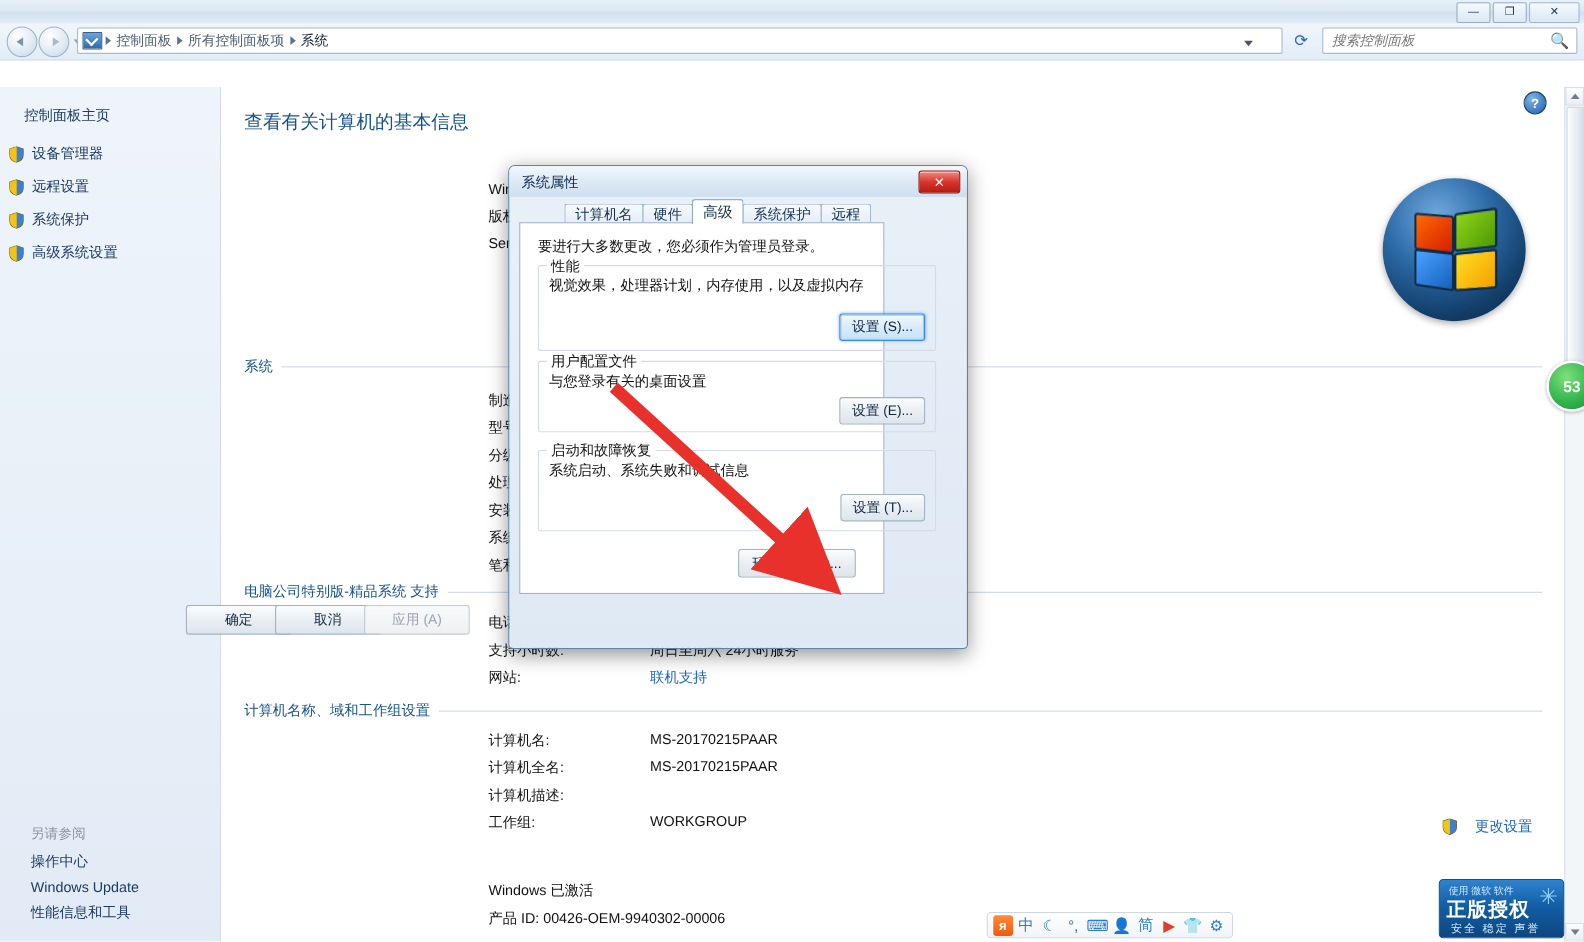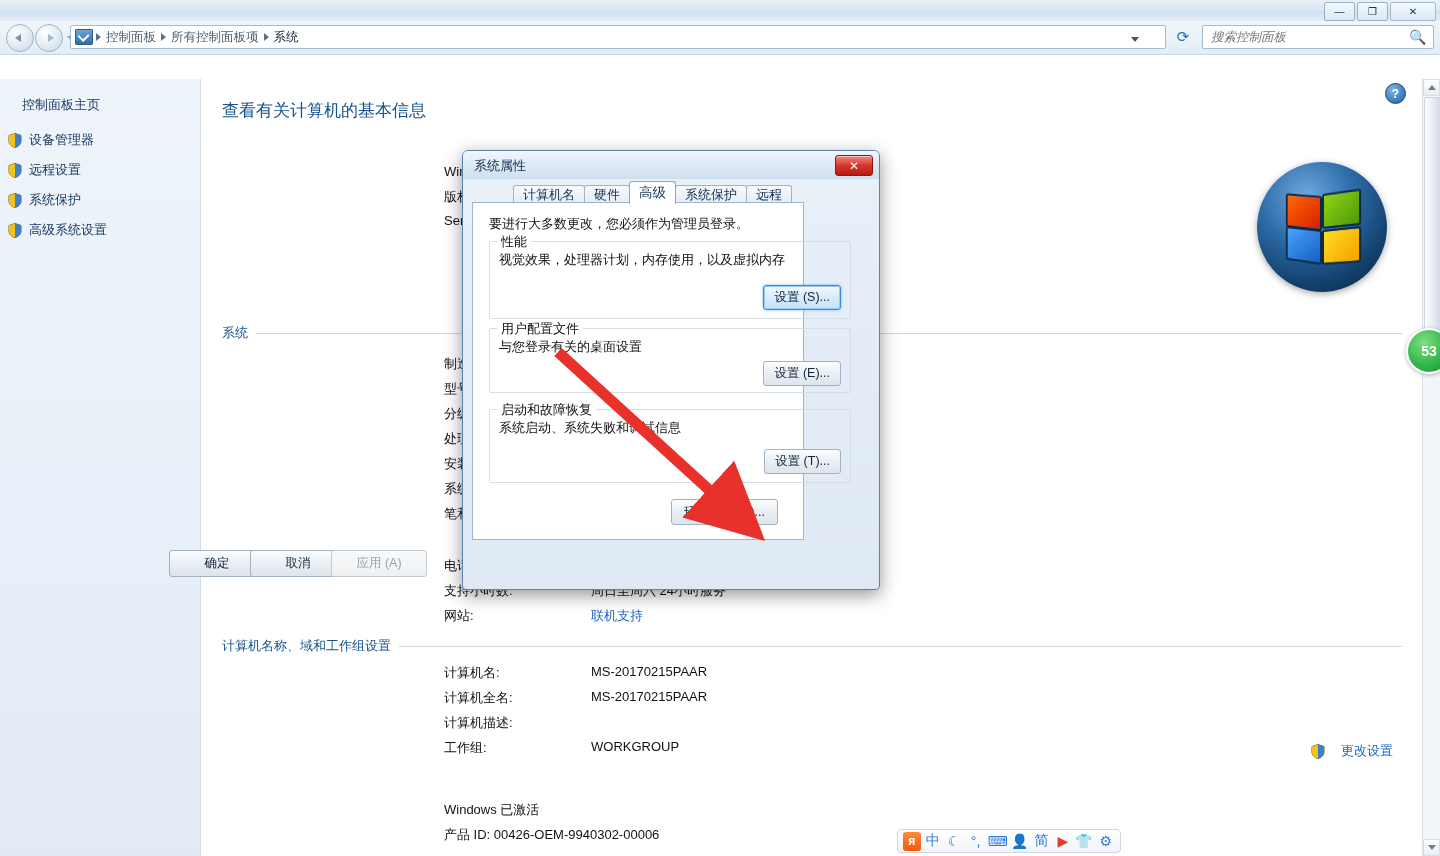--- a/index.html
+++ b/index.html
@@ -356,20 +356,26 @@
       <span class="shield">
         <svg width="14" height="15" viewBox="0 0 14 15">
             <path d="M7 0.5 L13 2.5 V8 C13 11.5 10 13.8 7 14.5 C4 13.8 1 11.5 1 8 V2.5 Z" fill="#f2b705" stroke="#7a5a00" stroke-width="1"></path>
             <path d="M7 0.5 L13 2.5 V8 C13 11.5 10 13.8 7 14.5 Z" fill="#3e7fd0"></path>
             <path d="M7 0.5 L1 2.5 V8 C1 11.5 4 13.8 7 14.5 Z" fill="#f0c419"></path>
           </svg>
       </span>
       <span>高级系统设置</span>
     </div>
 
+    <div id="sbfooter">
+      <div id="sbfootertitle">另请参阅</div>
+      <div class="sbflink">操作中心</div>
+      <div class="sbflink">Windows Update</div>
+      <div class="sbflink">性能信息和工具</div>
+    </div>
   </div>
 
   <div id="content">
     <div id="helpicon">?</div>
     <div id="pagetitle">查看有关计算机的基本信息</div>
 
     <div class="plain" style="top:84px">Windows 7 旗舰版</div>
     <div class="plain" style="top:109px">版权所有 © 2009 Microsoft Corporati</div>
     <div class="plain" style="top:134px">Service Pack 1</div>
 
@@ -385,20 +391,24 @@
     <div class="rowvalue link" style="top:326px">系统分级不可</div>
     <div class="rowlabel" style="top:351px">处理器:</div>
     <div class="rowvalue" style="top:351px">Intel(R) Pen</div>
     <div class="rowlabel" style="top:376px">安装内存(RAM):</div>
     <div class="rowvalue" style="top:376px">4.00 GB (3.8</div>
     <div class="rowlabel" style="top:401px">系统类型:</div>
     <div class="rowvalue" style="top:401px">64 位操作系</div>
     <div class="rowlabel" style="top:426px">笔和触摸:</div>
     <div class="rowvalue" style="top:426px">没有可用于此</div>
 
+    <div class="grouphdr" style="top:450px">
+      <span class="ghtext">电脑公司特别版-精品系统 支持</span>
+      <span class="ghline"></span>
+    </div>
     <div class="rowlabel" style="top:478px">电话号码:</div>
     <div class="rowvalue" style="top:478px">400 - 888 -</div>
     <div class="rowlabel" style="top:503px">支持小时数:</div>
     <div class="rowvalue" style="top:503px">周日至周六 24小时服务</div>
     <div class="rowlabel" style="top:528px">网站:</div>
     <div class="rowvalue link" style="top:528px">联机支持</div>
 
     <div class="grouphdr" style="top:558px">
       <span class="ghtext">计算机名称、域和工作组设置</span>
       <span class="ghline"></span>
@@ -507,14 +517,20 @@
     <div class="imeitem">☾</div>
     <div class="imeitem">°,</div>
     <div class="imeitem">⌨</div>
     <div class="imeitem" style="color:#b6bcc2">👤</div>
     <div class="imeitem">简</div>
     <div class="imeitem" style="color:#e23b2e">▶</div>
     <div class="imeitem">👕</div>
     <div class="imeitem">⚙</div>
   </div>
 
+  <div id="genuine">
+    <div id="gen1">使用 微软 软件</div>
+    <div id="gen2">正版授权</div>
+    <div id="gen3">安全 稳定 声誉</div>
+    <div id="genstar">✳</div>
+  </div>
 
 </div>
 
 </body></html>

